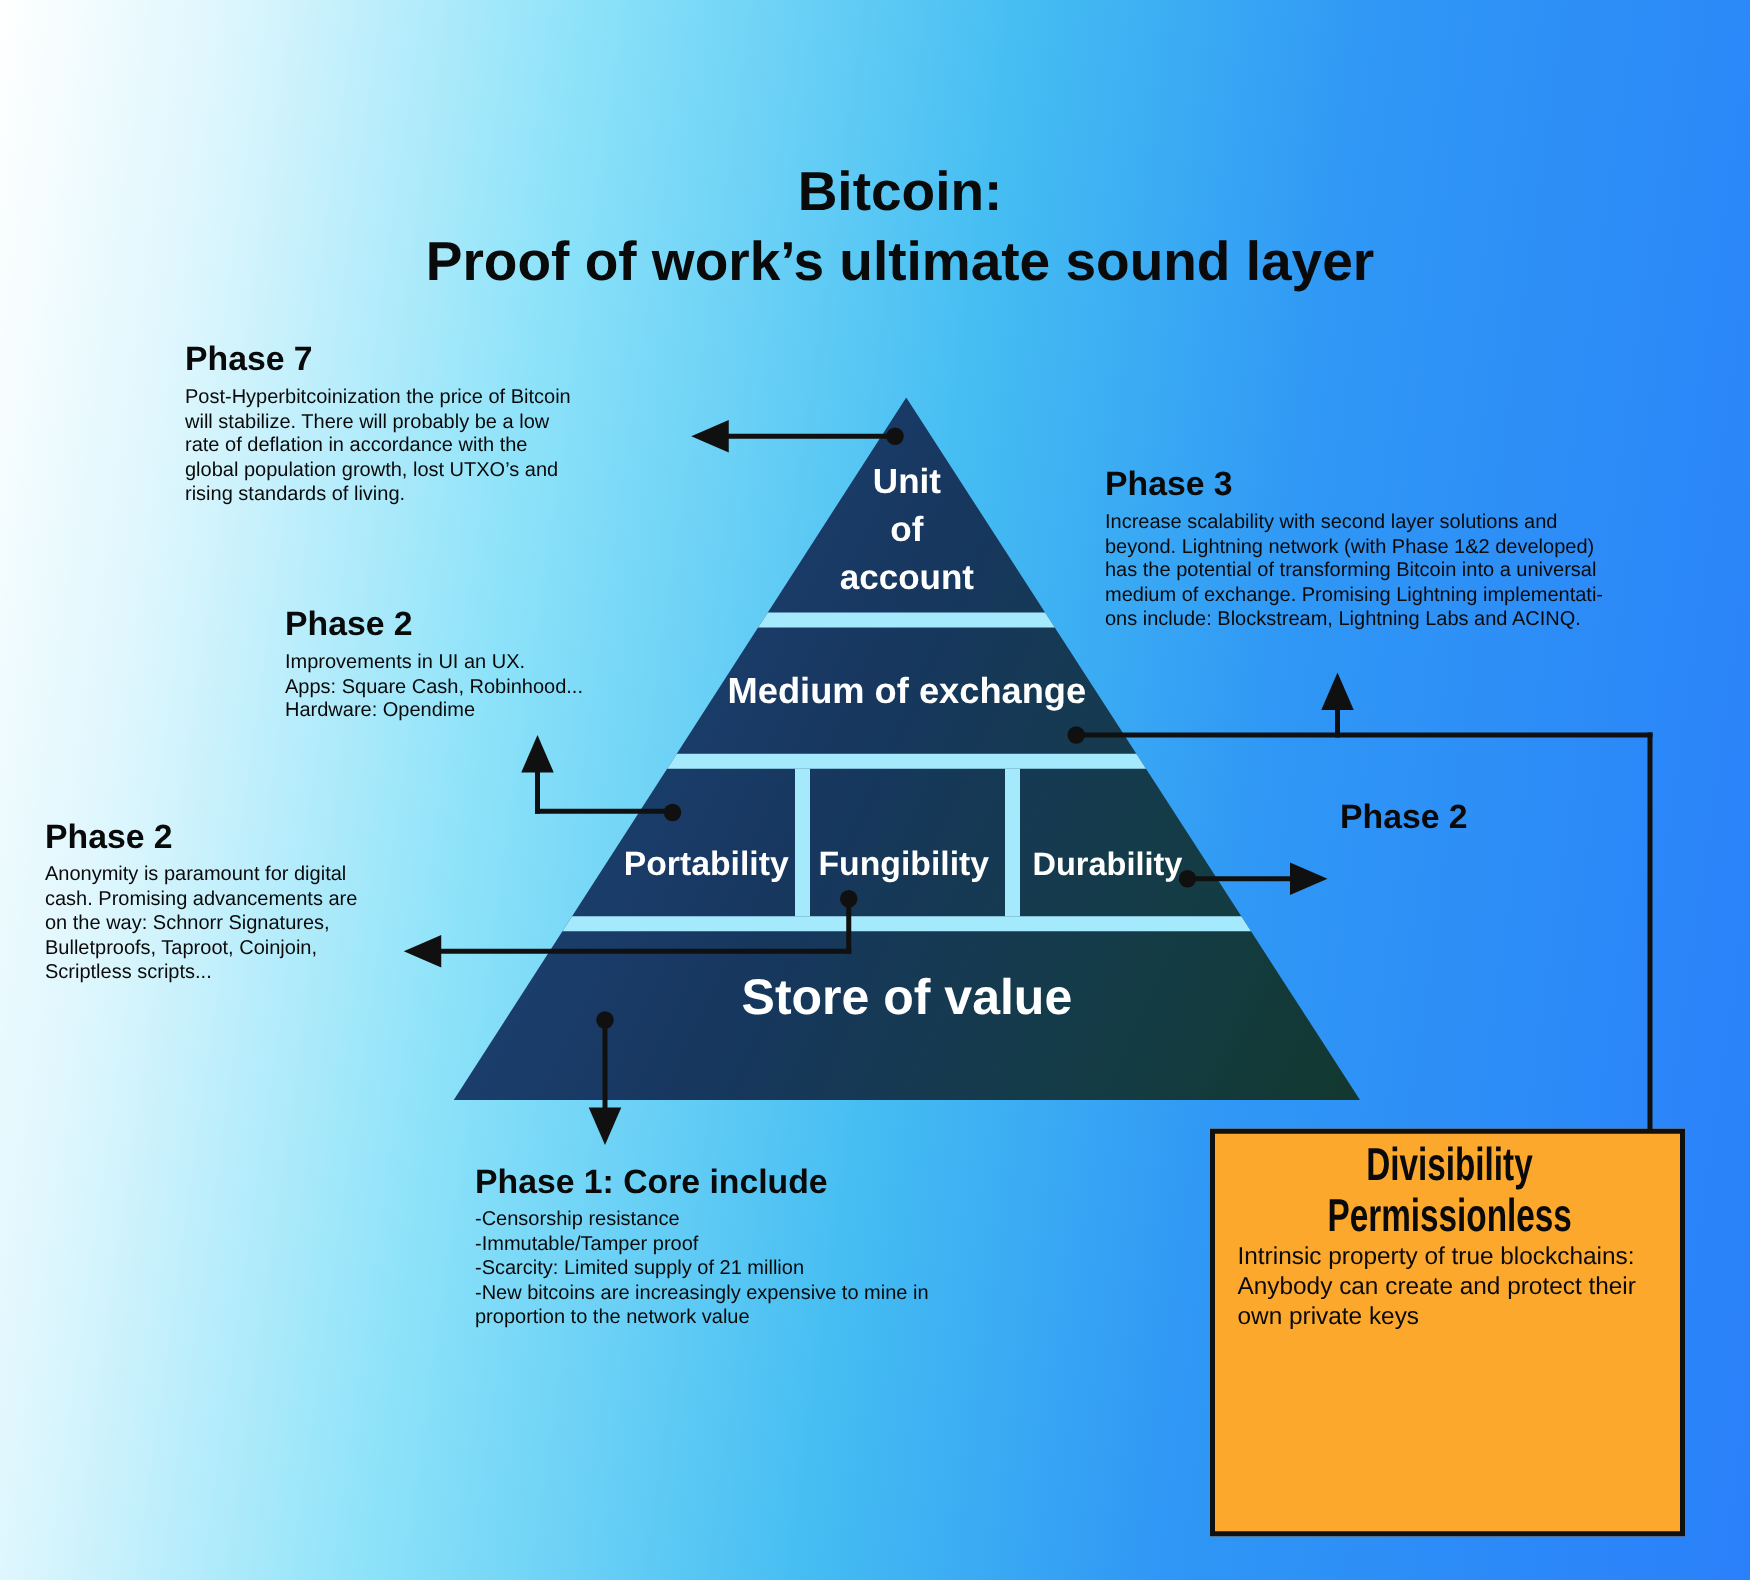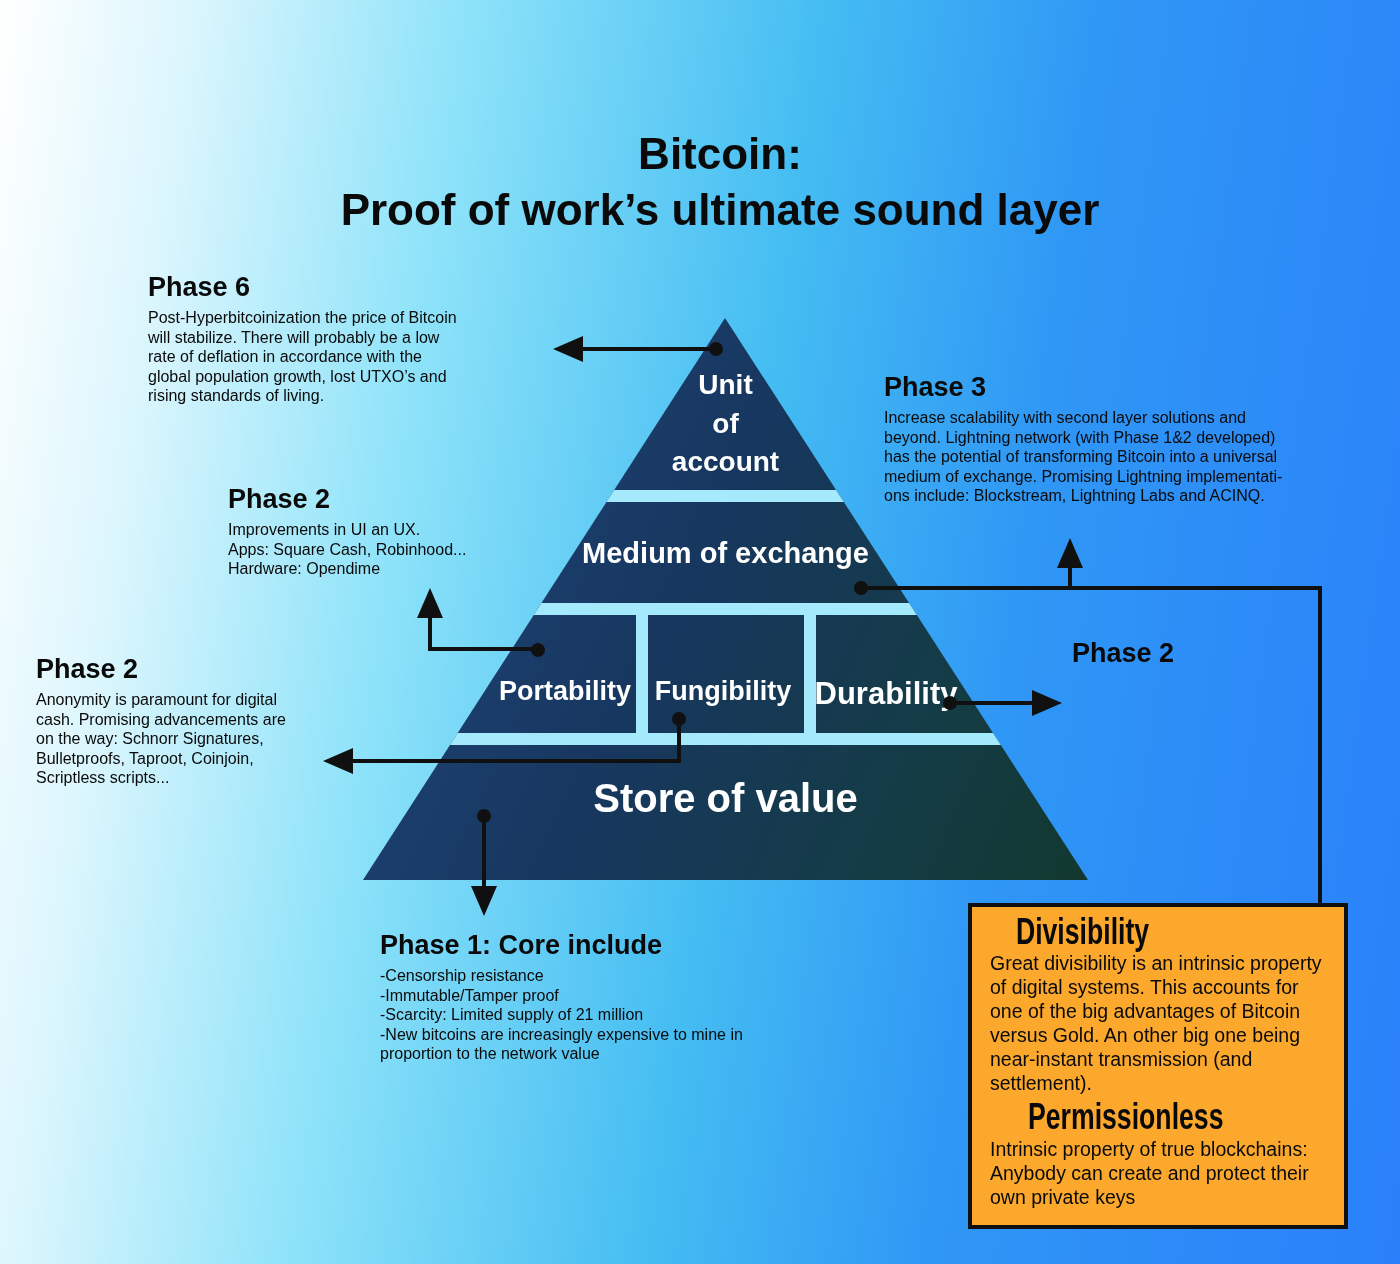--- a/index.html
+++ b/index.html
@@ -25,21 +25,21 @@
   .line{background:#101010;position:absolute;}
   .dot{position:absolute;width:14px;height:14px;border-radius:50%;background:#101010;}
   .ah{position:absolute;width:0;height:0;}
   .ah-left{border-top:13px solid transparent;border-bottom:13px solid transparent;border-right:30px solid #101010;}
   .ah-right{border-top:13px solid transparent;border-bottom:13px solid transparent;border-left:30px solid #101010;}
   .ah-up{border-left:13px solid transparent;border-right:13px solid transparent;border-bottom:30px solid #101010;}
   .ah-down{border-left:13px solid transparent;border-right:13px solid transparent;border-top:30px solid #101010;}
   
   .infobox{left:968px;top:903px;width:380px;height:326px;box-sizing:border-box;
     background:#fba82d;border:4px solid #101010;padding:4px 14px 0 18px;color:#0a0a0a;}
-  .ib-title{font-size:37px;font-weight:bold;line-height:1.12;}
+  .ib-title{text-align:center;font-size:37px;font-weight:bold;line-height:1.12;}
   .ib-title span{display:inline-block;transform:scaleX(.72);}
   .ib-body{font-size:19.5px;line-height:1.23;margin:0;}
 </style>
 </head>
 <body>
 
 <div id="canvas">
 
   <div class="abs title">
     <div>Bitcoin:</div>
@@ -52,26 +52,26 @@
     <div class="sep" style="left:0;top:415px;width:725px;height:12px;"></div>
     <div class="sep" style="left:273px;top:297px;width:12px;height:118px;"></div>
     <div class="sep" style="left:441px;top:297px;width:12px;height:118px;"></div>
 
     <div class="pyr-label pre" style="left:0;top:48px;width:725px;font-size:28px;line-height:1.38;">Unit
 of
 account</div>
     <div class="pyr-label" style="left:0;top:219px;width:725px;font-size:29px;">Medium of exchange</div>
     <div class="pyr-label" style="left:117px;top:358px;width:170px;font-size:27px;">Portability</div>
     <div class="pyr-label" style="left:276px;top:358px;width:168px;font-size:27px;">Fungibility</div>
-    <div class="pyr-label" style="left:438px;top:358px;width:170px;font-size:31px;">Durability</div>
+    <div class="pyr-label" style="left:438px;top:358px;width:170px;font-size:26px;">Durability</div>
     <div class="pyr-label" style="left:0;top:458px;width:725px;font-size:40px;">Store of value</div>
   </div>
 
   <div class="abs phase" style="left:148px;top:272px;width:410px;">
-    <h3>Phase 6</h3>
+    <h3>Phase 7</h3>
     <p class="pre">Post-Hyperbitcoinization the price of Bitcoin
 will stabilize. There will probably be a low
 rate of deflation in accordance with the
 global population growth, lost UTXO’s and
 rising standards of living.</p>
   </div>
 
   <div class="abs phase" style="left:228px;top:484px;width:340px;">
     <h3>Phase 2</h3>
     <p class="pre">Improvements in UI an UX.
@@ -107,26 +107,20 @@
 -Immutable/Tamper proof
 -Scarcity: Limited supply of 21 million
 -New bitcoins are increasingly expensive to mine in
 proportion to the network value</p>
   </div>
 
   <div class="abs infobox">
     <div class="ib-title">
       <span>Divisibility</span>
     </div>
-    <p class="ib-body pre">Great divisibility is an intrinsic property
-of digital systems. This accounts for
-one of the big advantages of Bitcoin
-versus Gold. An other big one being
-near-instant transmission (and
-settlement).</p>
     <div class="ib-title">
       <span>Permissionless</span>
     </div>
     <p class="ib-body pre">Intrinsic property of true blockchains:
 Anybody can create and protect their
 own private keys</p>
   </div>
 
   <div class="dot" style="left:709px;top:342px;"></div>
   <div class="line" style="left:581px;top:347px;width:137px;height:4px;"></div>

